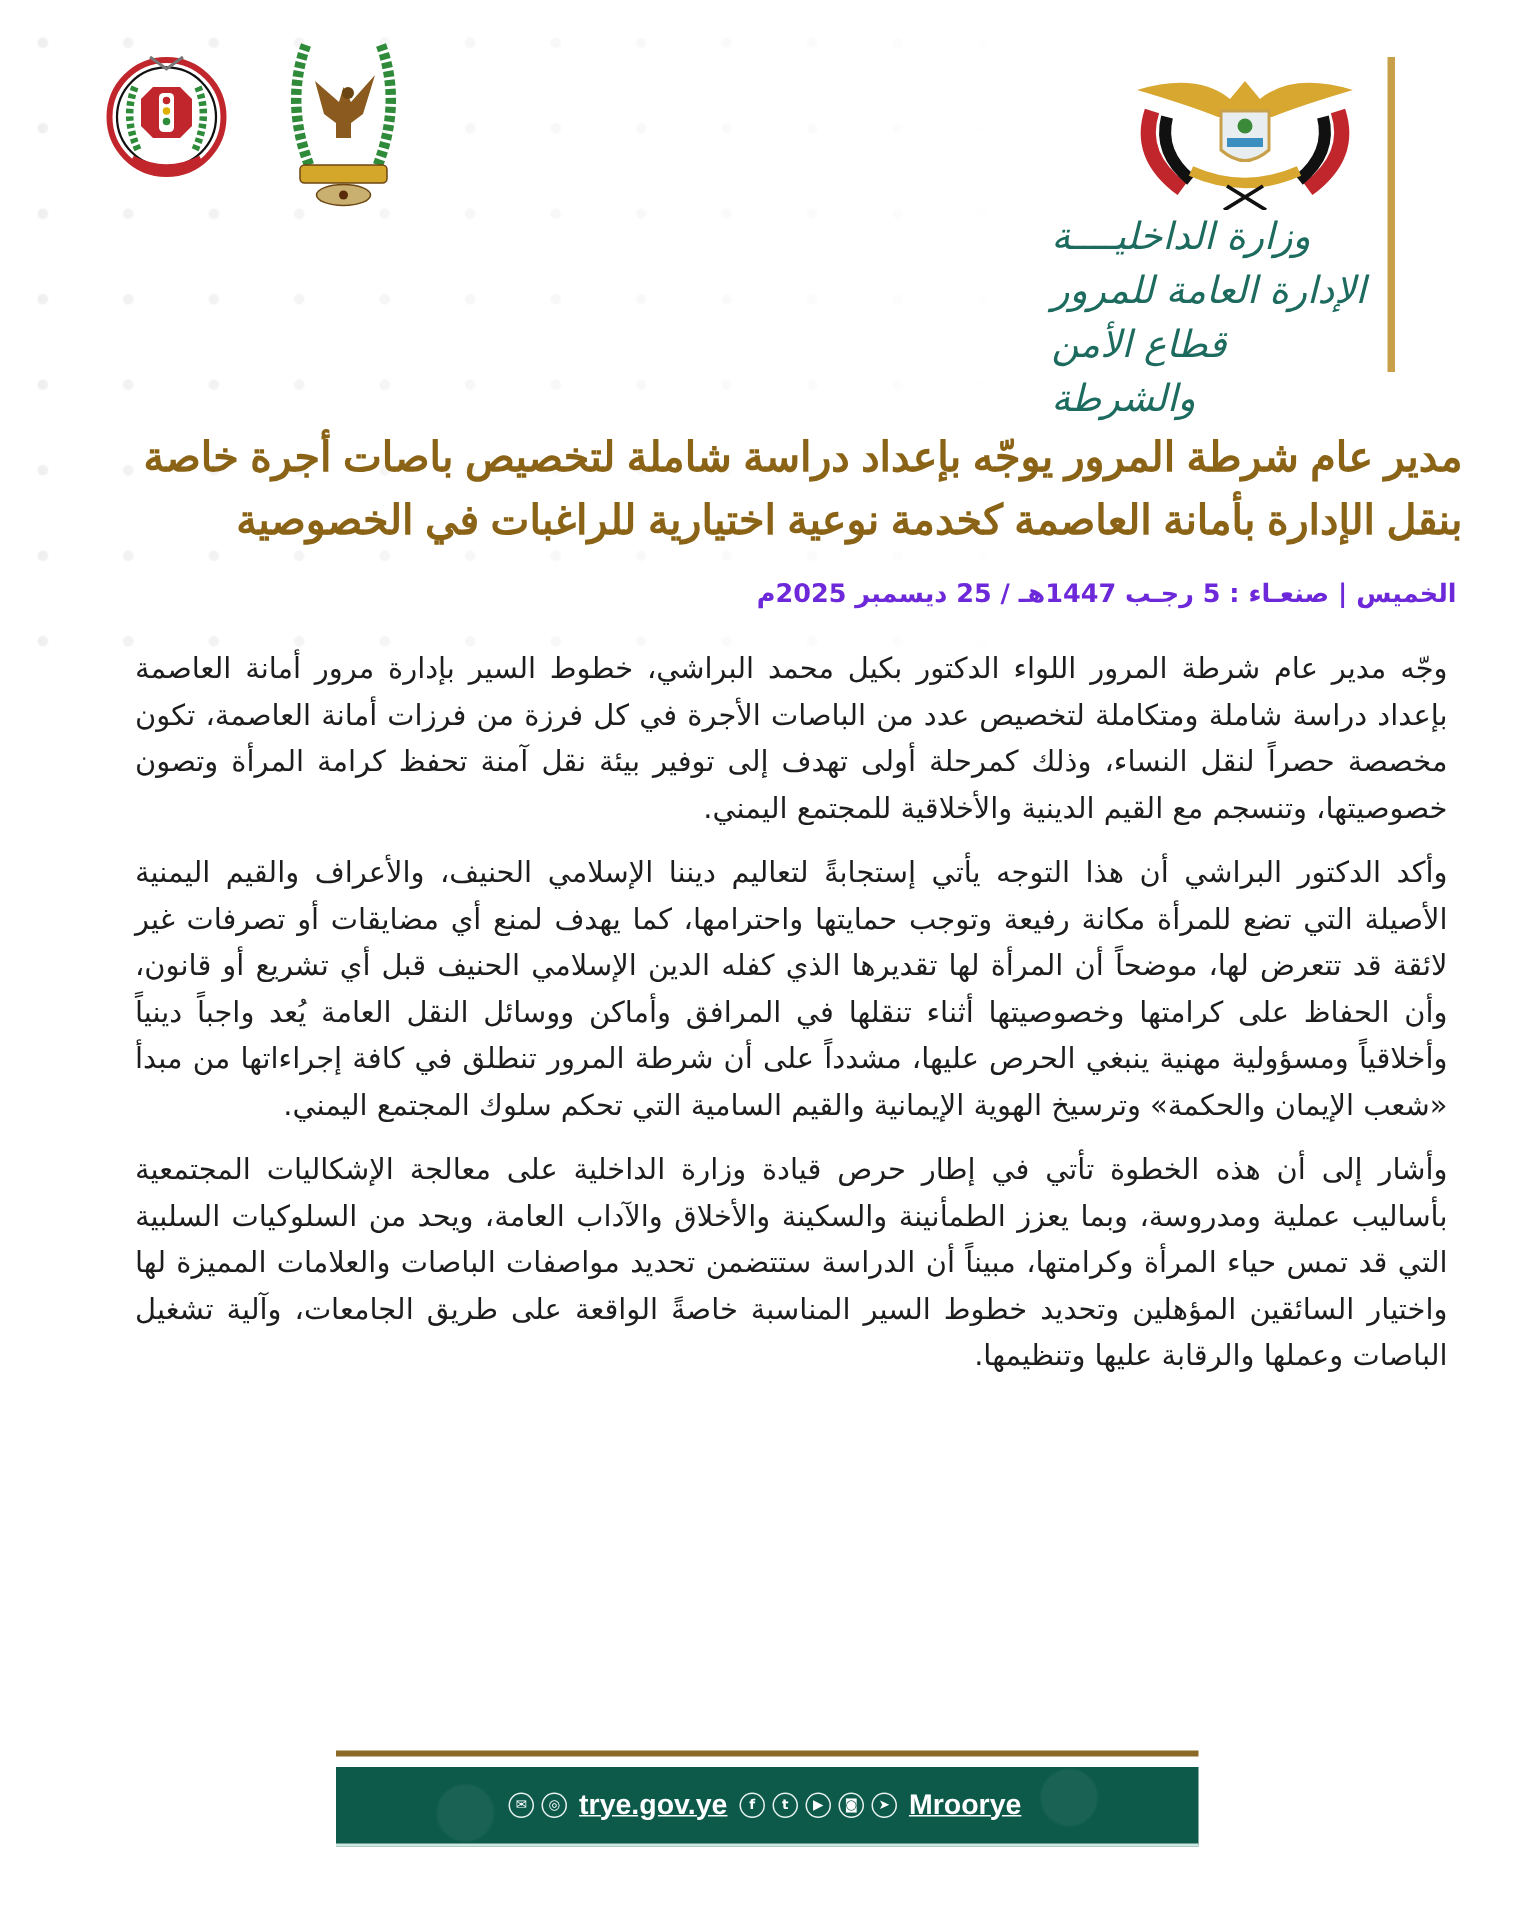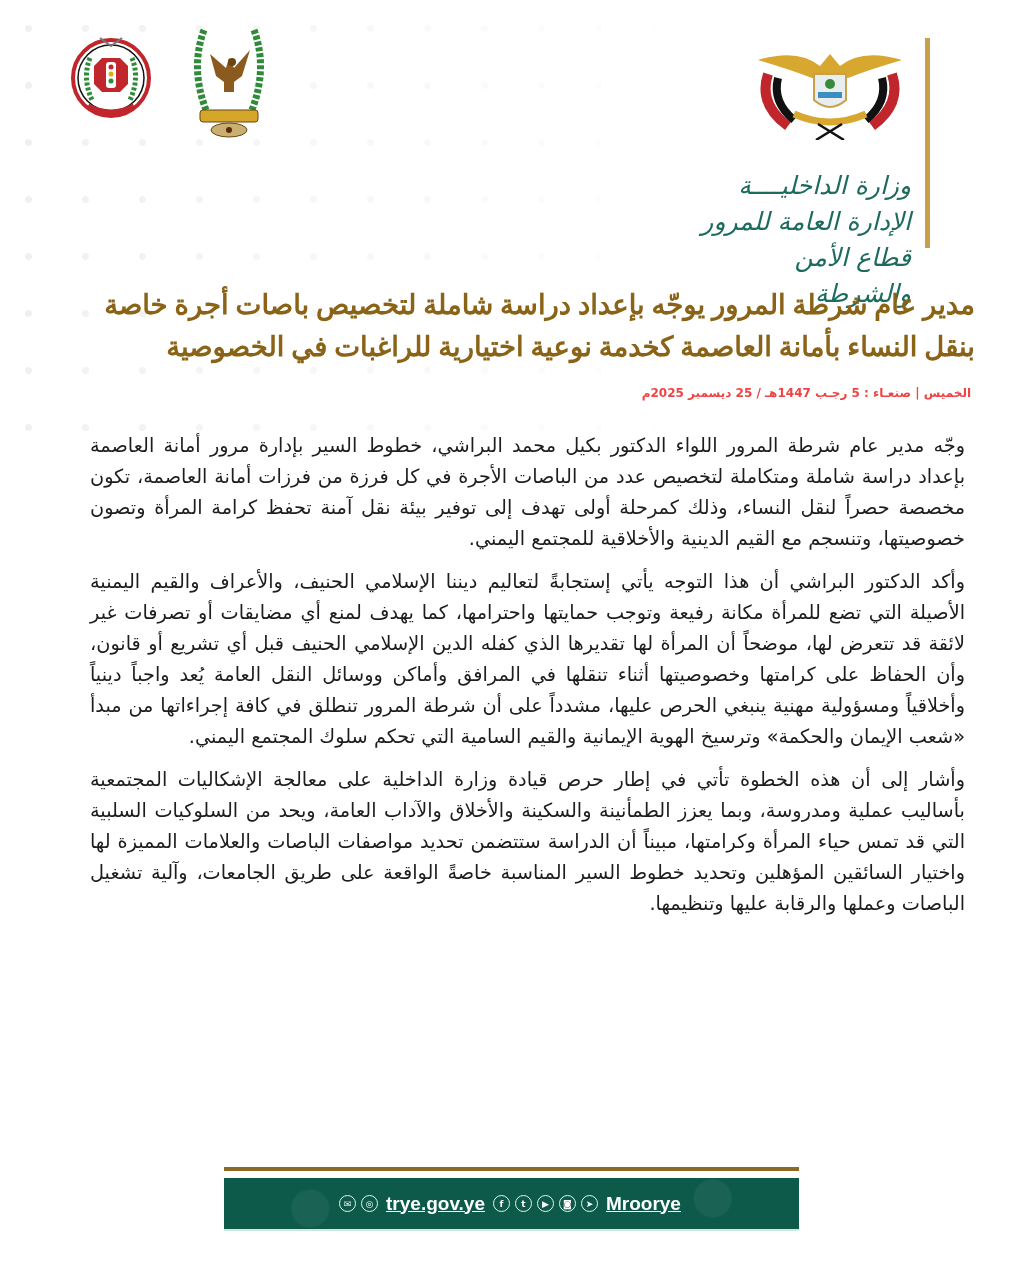--- a/index.html
+++ b/index.html
@@ -17,38 +17,38 @@
   }
 
   
   .logo { position: absolute; }
   .logo-traffic { left: 70px; top: 28px; width: 82px; height: 92px; }
   .logo-interior { left: 190px; top: 18px; width: 78px; height: 122px; }
   .logo-emblem { left: 748px; top: 44px; width: 164px; height: 96px; }
 
   .ministry-text {
     position: absolute; right: 112px; top: 140px; width: 210px;
-    direction: rtl; text-align: right;
+    direction: rtl; text-align: left;
     font-family: "DejaVu Serif", serif; color: #1c6b5e;
-    font-size: 25px; line-height: 36px; font-style: italic; margin-top: 28px;
+    font-size: 25px; line-height: 36px; font-style: italic;
   }
   .gold-bar { position: absolute; left: 925px; top: 38px; width: 5px; height: 210px; background: #c9a04a; }
 
   
   .title {
     position: absolute; right: 48px; top: 284px; width: 920px;
     direction: rtl; text-align: right;
-    font-family: Liberation Serif, serif; font-weight: bold;
+    font-family: Liberation Sans, sans-serif; font-weight: bold;
     color: #8a6316; font-size: 27.5px; line-height: 42px; letter-spacing: -0.2px;
   }
 
   .dateline {
     position: absolute; right: 52px; top: 386px; width: 700px;
     direction: rtl; text-align: right; font-weight: bold;
-    font-size: 12px; color: #ef4444;
+    font-size: 17px; color: #6d28d9;
   }
 
   .body {
     position: absolute; right: 58px; top: 430px; width: 875px;
     direction: rtl; text-align: justify; text-align-last: right;
     font-size: 19.3px; line-height: 31px; color: #1d1d1d; margin-left: 32px;
   }
   .body p { margin-bottom: 12px; }
 
   
@@ -120,21 +120,21 @@
 <div class="gold-bar"></div>
 
 <div class="ministry-text">
   <div>وزارة الداخليــــة</div>
   <div>الإدارة العامة للمرور</div>
   <div>قطاع الأمن والشرطة</div>
 </div>
 
 <h1 class="title">
   <div>مدير عام شرطة المرور يوجّه بإعداد دراسة شاملة لتخصيص باصات أجرة خاصة</div>
-  <div>بنقل النساء بأمانة العاصمة كخدمة نوعية اختيارية للراغبات في الخصوصية</div>
+  <div>بنقل الإدارة بأمانة العاصمة كخدمة نوعية اختيارية للراغبات في الخصوصية</div>
 </h1>
 
 <div class="dateline">الخميس | صنعـاء : 5 رجـب 1447هـ / 25 ديسمبر 2025م</div>
 
 <div class="body">
   <p>وجّه مدير عام شرطة المرور اللواء الدكتور بكيل محمد البراشي، خطوط السير بإدارة مرور أمانة العاصمة بإعداد دراسة شاملة ومتكاملة لتخصيص عدد من الباصات الأجرة في كل فرزة من فرزات أمانة العاصمة، تكون مخصصة حصراً لنقل النساء، وذلك كمرحلة أولى تهدف إلى توفير بيئة نقل آمنة تحفظ كرامة المرأة وتصون خصوصيتها، وتنسجم مع القيم الدينية والأخلاقية للمجتمع اليمني.</p>
   <p>وأكد الدكتور البراشي أن هذا التوجه يأتي إستجابةً لتعاليم ديننا الإسلامي الحنيف، والأعراف والقيم اليمنية الأصيلة التي تضع للمرأة مكانة رفيعة وتوجب حمايتها واحترامها، كما يهدف لمنع أي مضايقات أو تصرفات غير لائقة قد تتعرض لها، موضحاً أن المرأة لها تقديرها الذي كفله الدين الإسلامي الحنيف قبل أي تشريع أو قانون، وأن الحفاظ على كرامتها وخصوصيتها أثناء تنقلها في المرافق وأماكن ووسائل النقل العامة يُعد واجباً دينياً وأخلاقياً ومسؤولية مهنية ينبغي الحرص عليها، مشدداً على أن شرطة المرور تنطلق في كافة إجراءاتها من مبدأ «شعب الإيمان والحكمة» وترسيخ الهوية الإيمانية والقيم السامية التي تحكم سلوك المجتمع اليمني.</p>
   <p>وأشار إلى أن هذه الخطوة تأتي في إطار حرص قيادة وزارة الداخلية على معالجة الإشكاليات المجتمعية بأساليب عملية ومدروسة، وبما يعزز الطمأنينة والسكينة والأخلاق والآداب العامة، ويحد من السلوكيات السلبية التي قد تمس حياء المرأة وكرامتها، مبيناً أن الدراسة ستتضمن تحديد مواصفات الباصات والعلامات المميزة لها واختيار السائقين المؤهلين وتحديد خطوط السير المناسبة خاصةً الواقعة على طريق الجامعات، وآلية تشغيل الباصات وعملها والرقابة عليها وتنظيمها.</p>
 </div>
 

